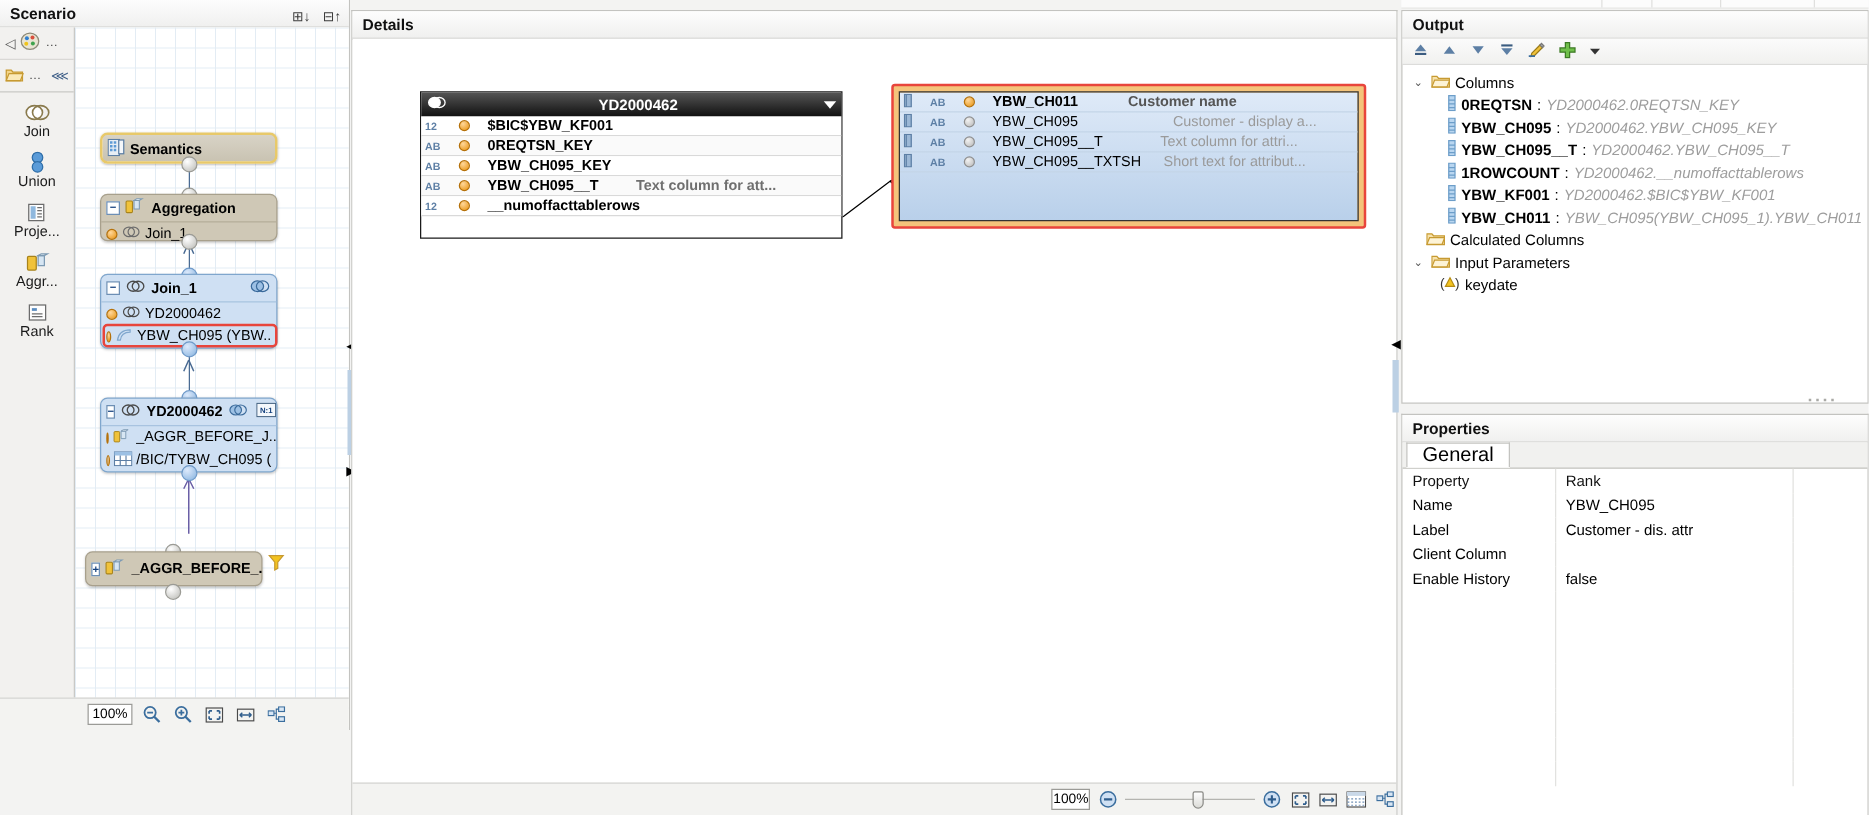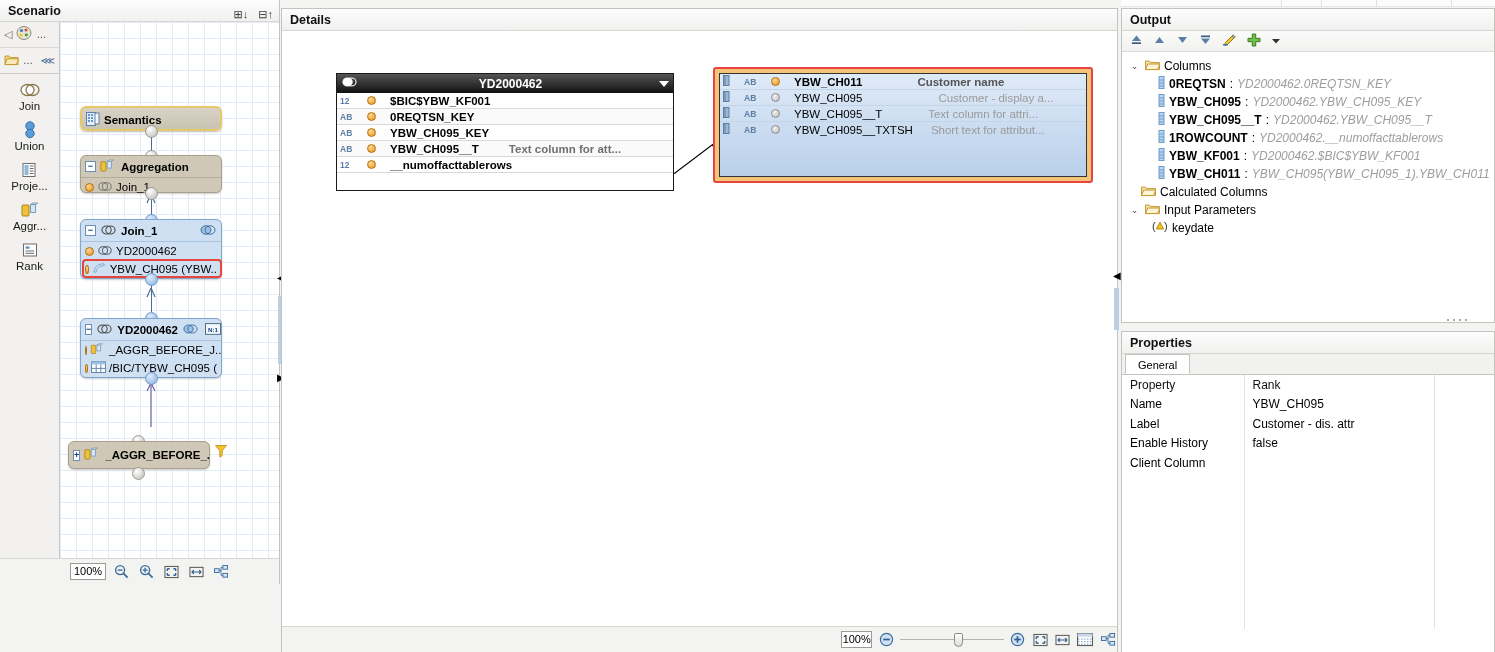--- a/index.html
+++ b/index.html
@@ -129,21 +129,21 @@
   .tw { width:13px; display:inline-block; text-align:center; color:#4a4a4a; font-size:9px; }
   .fold { color:#d9a431; }
   .colname { font-weight:bold; color:#000; }
   .colref { color:#9d9d9d; font-style:italic; }
 
   
   #props { left:1121px; top:331px; width:374px; height:321px; border:1px solid #c3c3c0;
     border-bottom:none; background:#fff; }
   .tabs { height:21px; display:flex; align-items:flex-end;
     border-bottom:1px solid #c3c3c0; background:#f1f1ef; }
-  .tab { height:20px; line-height:20px; padding:0 12px; font-size:11px;
+  .tab { height:20px; line-height:20px; padding:0 12px; font-size:16px;
     background:#fff; border:1px solid #c3c3c0; border-bottom:1px solid #fff;
     margin-left:3px; }
   .ptable { width:100%; border-collapse:collapse; font-size:12px; }
   .ptable td { height:19.5px; padding:0 0 0 8px; border-right:1px solid #e2e2e0;
     vertical-align:middle; }
   .ptable td.c1 { width:122px; }
   .ptable td.c2 { width:190px; }
   .ptable td.c3 { width:auto; border-right:none; }
   .ptable tr.hdr td { color:#111; }
   .arrow-tab { position:absolute; width:9px; height:11px; font-size:10px;
@@ -539,21 +539,21 @@
       <div class="dn-blue-wrap" style="left:431px; top:35px; width:380px; height:116px;">
         <div class="dnode dn-blue" style="position:relative; width:100%; height:100%;">
           <div class="drow">
             <span><svg width="7" height="11" viewBox="0 0 7 11">
                   <rect x="0.5" y="0.5" width="5.5" height="10" fill="#9cb8d6" stroke="#5d7fa5"></rect>
                   <line x1="2" y1="0.5" x2="2" y2="10.5" stroke="#5d7fa5"></line>
                 </svg></span>
             <span class="dtype">AB</span>
             <span class="bullet orange"></span>
             <b>YBW_CH011</b>
-            <span style="color:#555;font-weight:bold;margin-left:41px">Customer name</span>
+            <span style="color:#555;font-weight:bold;margin-left:26px">Customer name</span>
           </div>
           <div class="drow">
             <span><svg width="7" height="11" viewBox="0 0 7 11">
                   <rect x="0.5" y="0.5" width="5.5" height="10" fill="#9cb8d6" stroke="#5d7fa5"></rect>
                   <line x1="2" y1="0.5" x2="2" y2="10.5" stroke="#5d7fa5"></line>
                 </svg></span>
             <span class="dtype">AB</span>
             <span class="bullet gray"></span>
             <span>YBW_CH095</span>
             <span style="color:#9a9a9a;margin-left:62px">Customer - display a...</span>
@@ -814,27 +814,27 @@
         <td class="c1">Name</td>
         <td class="c2">YBW_CH095</td>
         <td class="c3"></td>
       </tr>
       <tr>
         <td class="c1">Label</td>
         <td class="c2">Customer - dis. attr</td>
         <td class="c3"></td>
       </tr>
       <tr>
+        <td class="c1">Client Column</td>
+        <td class="c2"></td>
+        <td class="c3"></td>
+      </tr>
+      <tr>
         <td class="c1">Enable History</td>
         <td class="c2">false</td>
-        <td class="c3"></td>
-      </tr>
-      <tr>
-        <td class="c1">Client Column</td>
-        <td class="c2"></td>
         <td class="c3"></td>
       </tr>
       <tr>
             <td class="c1"></td>
             <td class="c2"></td>
             <td class="c3"></td>
           </tr>
       <tr>
             <td class="c1"></td>
             <td class="c2"></td>

